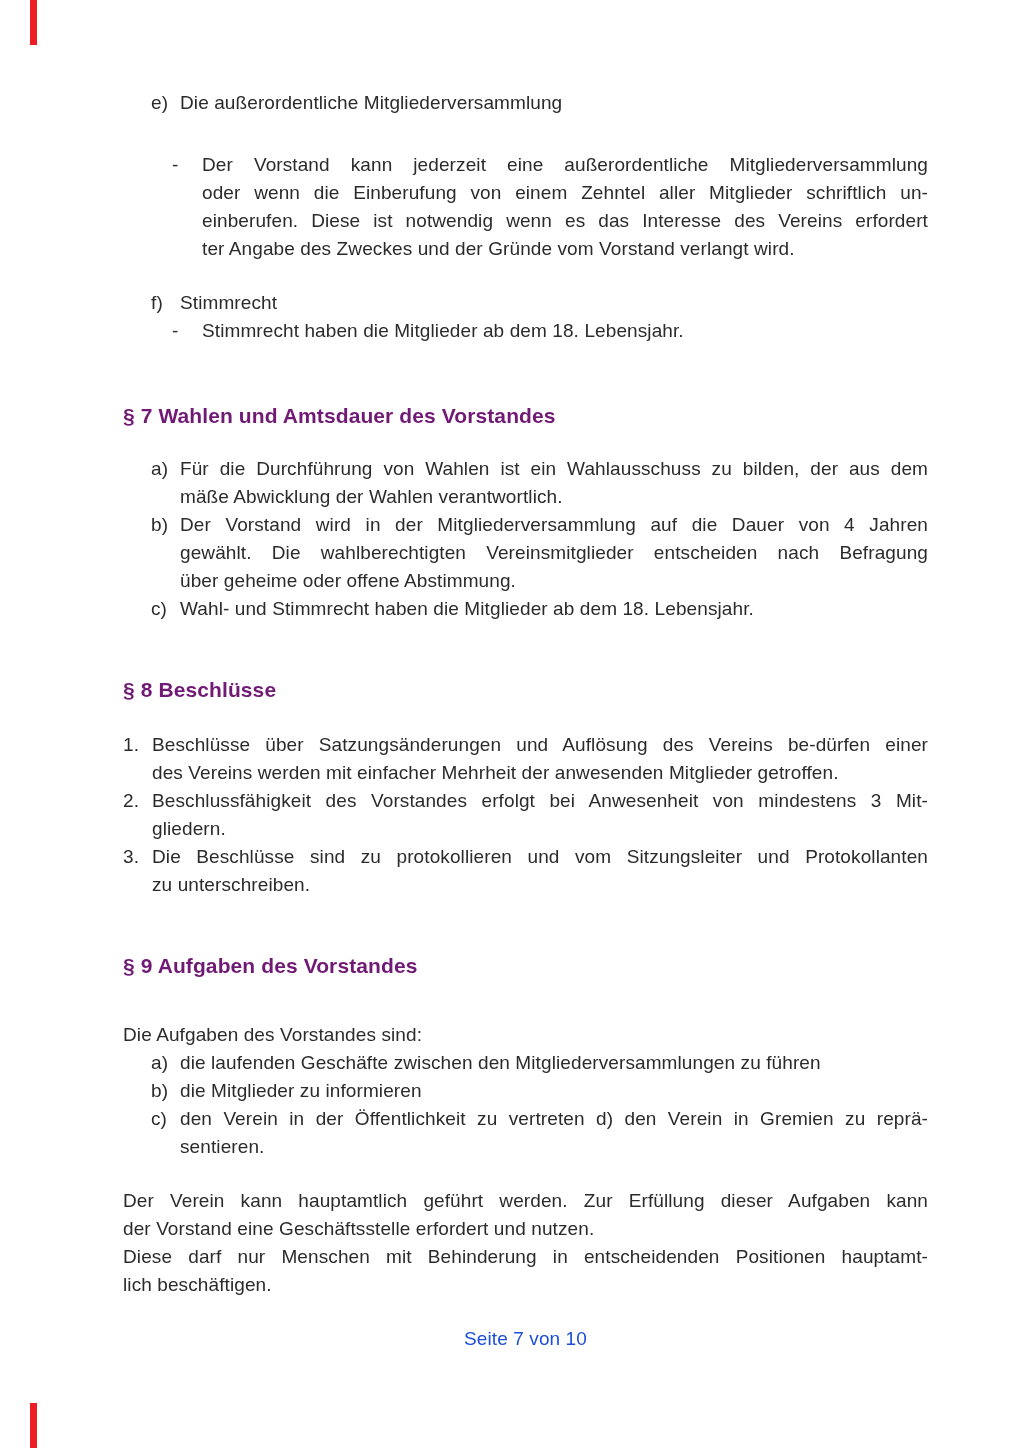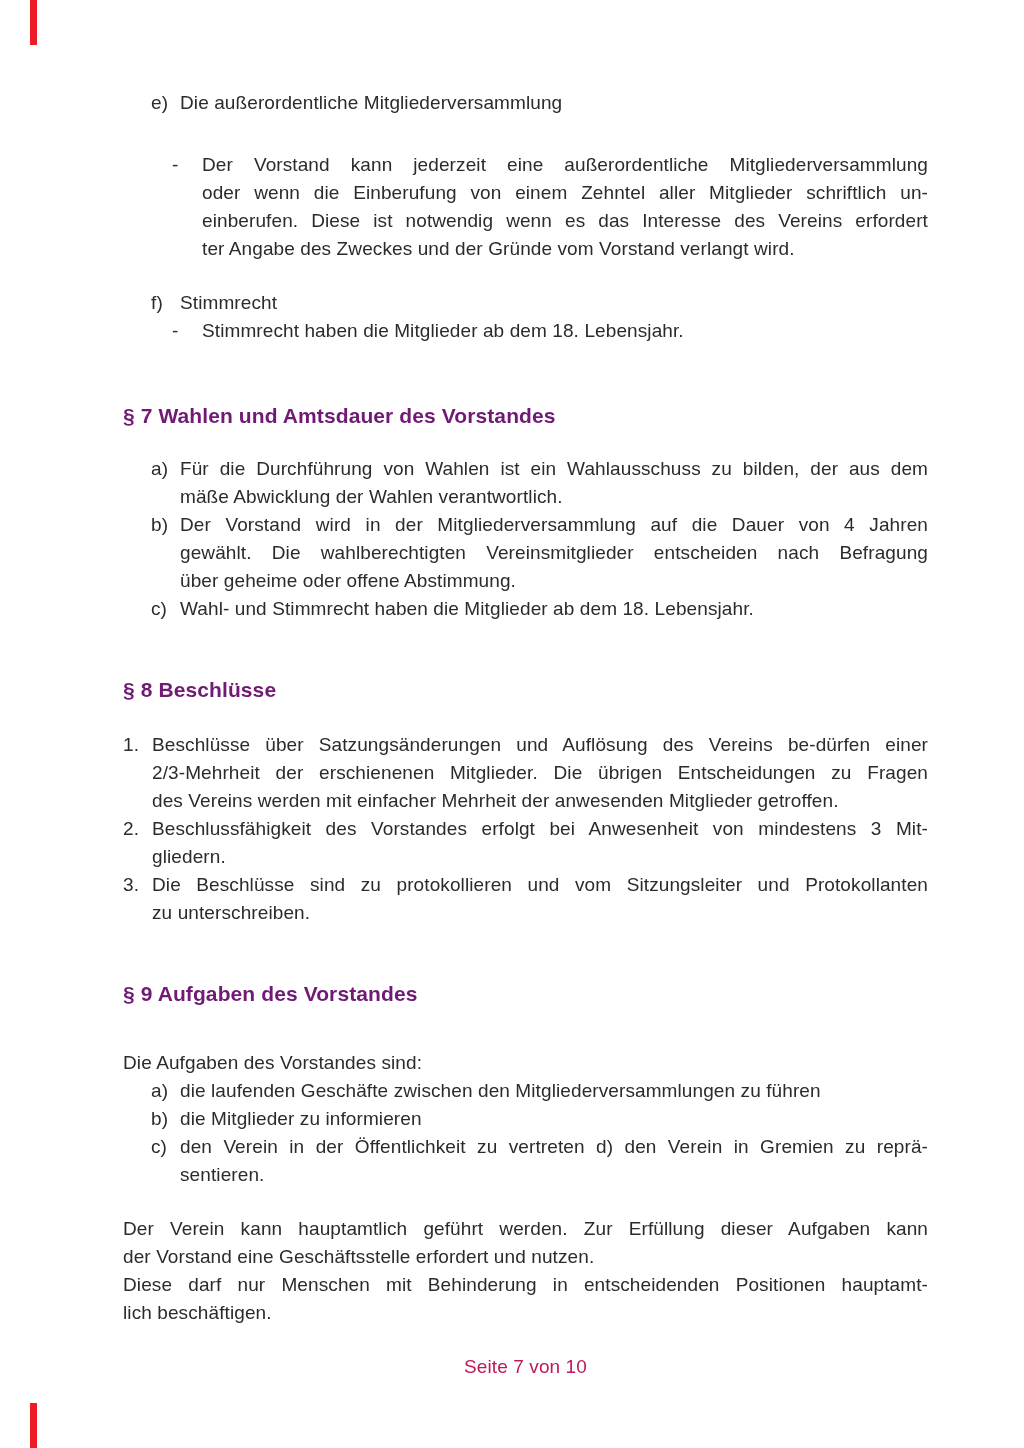--- a/index.html
+++ b/index.html
@@ -61,21 +61,21 @@
   .mt-list7   { margin-top: 24px; }
   .mt-h8      { margin-top: 52px; }
   .mt-list8   { margin-top: 26px; }
   .mt-h9      { margin-top: 52px; }
   .mt-intro   { margin-top: 40px; }
   .mt-closing { margin-top: 26px; }
   .mt-footer  { margin-top: 26px; }
 
   .footer {
     text-align: center;
-    color: #be185d;
+    color: #1d4ed8;
   }
 </style>
 </head>
 <body>
 
 <div class="page">
 
   <div class="red-mark top" style="background: rgb(238, 28, 37);"></div>
   <div class="red-mark bottom" style="background: rgb(238, 28, 37);"></div>
 
@@ -139,21 +139,20 @@
       </div>
     </div>
 
     <h2 class="heading mt-h8">§ 8 Beschlüsse</h2>
 
     <div class="list mt-list8">
       <div class="li num">
         <span class="marker">1.</span>
         <div class="body">
             <div class="tline">Beschlüsse über Satzungsänderungen und Auflösung des Vereins be-dürfen einer</div>
-            <div class="tline">2/3-Mehrheit der erschienenen Mitglieder. Die übrigen Entscheidungen zu Fragen</div>
             <div class="tline tlast">des Vereins werden mit einfacher Mehrheit der anwesenden Mitglieder getroffen.</div>
           </div>
       </div>
       <div class="li num">
         <span class="marker">2.</span>
         <div class="body">
             <div class="tline">Beschlussfähigkeit des Vorstandes erfolgt bei Anwesenheit von mindestens 3 Mit-</div>
             <div class="tline tlast">gliedern.</div>
           </div>
       </div>

